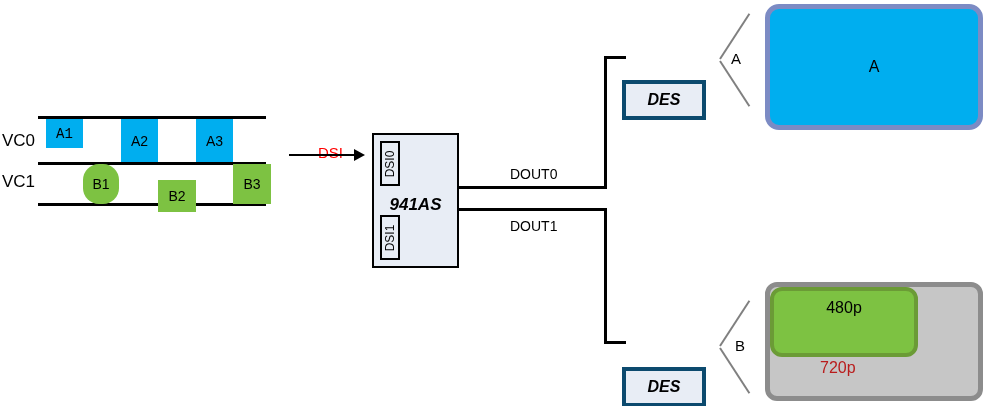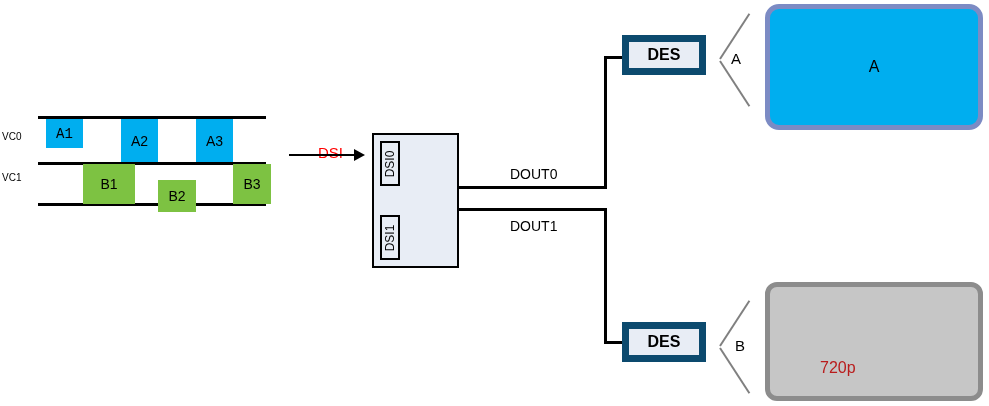--- a/index.html
+++ b/index.html
@@ -14,21 +14,21 @@
     position: relative;
     width: 989px;
     height: 406px;
     background: #ffffff;
     overflow: hidden;
   }
   .abs { position: absolute; }
 
   
   .vc-label {
-    font-size: 10px;
+    font-size: 17px;
     color: #000;
     white-space: nowrap;
   }
   .rail {
     background: #000000;
     height: 3px;
   }
   .pkt {
     display: flex;
     align-items: center;
@@ -94,28 +94,30 @@
   .dout-label {
     font-size: 14px;
     color: #000;
     white-space: nowrap;
     margin-left: 40px;
   }
 
   
   .des {
     background: #E8EDF5;
-    border: 7px solid #0c4a6e;
-    box-sizing: border-box;
-    display: flex;
-    align-items: center;
-    justify-content: center;
-    font-size: 16px;
+    border: 4px solid #0c4a6e;
+    box-sizing: border-box;
+    display: flex;
+    align-items: center;
+    justify-content: center;
+    font-size: 16px;
+    font-style: italic;
     font-weight: bold;
     color: #000;
+    margin-top: 45px;
   }
 
   
   .bracket-line {
     background: #808080;
     height: 2px;
     transform-origin: left center;
   }
   .bracket-label {
     font-size: 15px;
@@ -174,29 +176,30 @@
   <div class="abs vc-label" style="left:2px; top:172px;">VC1</div>
 
   <div class="abs rail" style="left:38px; top:116px; width:228px;"></div>
   <div class="abs rail" style="left:38px; top:162px; width:228px;"></div>
   <div class="abs rail" style="left:38px; top:203px; width:228px;"></div>
 
   <div class="abs pkt pkt-a" style="left:46px; top:119px; width:37px; height:29px;font-family:Liberation Mono, monospace;">A1</div>
   <div class="abs pkt pkt-a" style="left:121px; top:119px; width:37px; height:43px;">A2</div>
   <div class="abs pkt pkt-a" style="left:196px; top:119px; width:37px; height:43px;">A3</div>
 
-  <div class="abs pkt pkt-b" style="left:83px; top:164px; width:52px; height:40px;">B1</div>
+  <div class="abs pkt pkt-b" style="left:83px; top:164px; width:36px; height:40px;border-radius:16px;">B1</div>
   <div class="abs pkt pkt-b" style="left:158px; top:180px; width:38px; height:32px;">B2</div>
   <div class="abs pkt pkt-b" style="left:233px; top:164px; width:38px; height:40px;">B3</div>
 
   <div class="abs dsi-text" style="left:318px; top:144px;">DSI</div>
   <div class="abs arrow-line" style="left:289px; top:154px; width:67px;"></div>
   <div class="abs arrow-head" style="left:354px; top:149px;"></div>
 
   <div class="abs chip" style="left:372px; top:133px; width:87px; height:135px;">
+    <div class="chip-name" style="top:60px;">941AS</div>
     <div class="port" style="left:6px; top:6px; width:20px; height:45px;">
       <span>DSI0</span>
     </div>
     <div class="port" style="left:6px; top:80px; width:20px; height:45px;">
       <span>DSI1</span>
     </div>
   </div>
 
   <div class="abs dout-label" style="left:470px; top:166px;">DOUT0</div>
   <div class="abs wire-h" style="left:457px; top:186px; width:150px;"></div>
@@ -217,15 +220,16 @@
   <div class="abs screen-a" style="left:765px; top:4px; width:218px; height:126px;">A</div>
 
   <div class="abs des" style="left:622px; top:322px; width:84px; height:40px;">DES</div>
 
   <div class="abs bracket-line" style="left:720px; top:345px; width:54px; transform: rotate(-57deg);"></div>
   <div class="abs bracket-line" style="left:720px; top:347px; width:54px; transform: rotate(57deg);"></div>
   <div class="abs bracket-label" style="left:735px; top:337px;">B</div>
 
   <div class="abs screen-b" style="left:765px; top:282px; width:218px; height:119px;">
     <div class="screen-b-label" style="left:50px; top:72px;">720p</div>
+    <div class="inset-480" style="left:0px; top:0px; width:148px; height:70px;">480p</div>
   </div>
 
 </div>
 
 </body></html>

